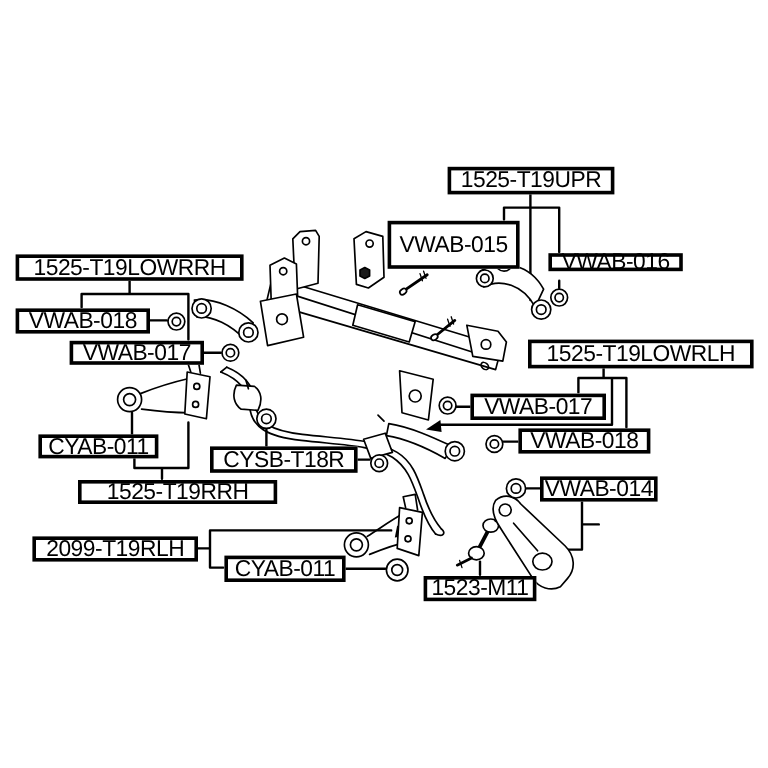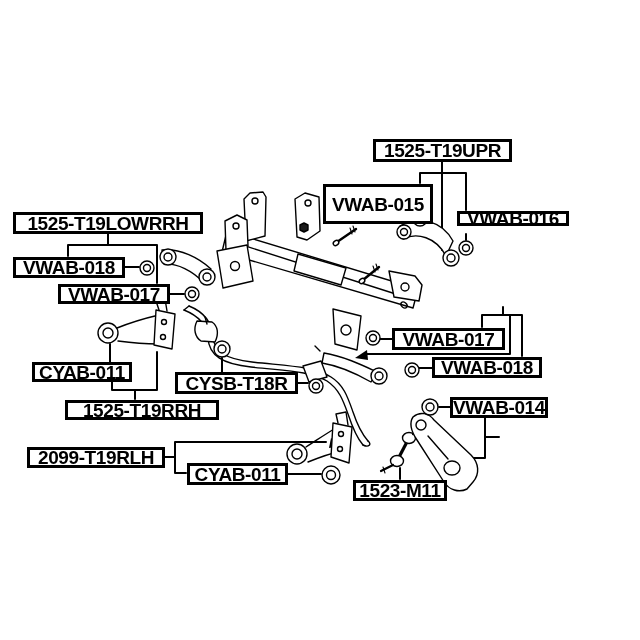--- a/index.html
+++ b/index.html
@@ -4,21 +4,21 @@
 <style>
   html,body{margin:0;padding:0;background:#fff;}
   .stage{
     position:relative;width:640px;height:640px;background:#fff;overflow:hidden;
     font-family:"Liberation Sans",sans-serif;
   }
   .art{position:absolute;left:0;top:0;width:640px;height:640px;}
   .plabel{
     position:absolute;box-sizing:border-box;
     border:3px solid #000;background:#fff;color:#000;
-    font-weight:bold;font-size:19px;line-height:1;letter-spacing:-0.4px;
+    font-weight:normal;font-size:19px;line-height:1;letter-spacing:-0.4px;
     display:flex;align-items:center;justify-content:center;
     white-space:nowrap;z-index:3;
   }
 </style>
 </head>
 <body>
 
 <div class="stage">
 
   <svg class="art" viewBox="0 0 640 640" fill="none" stroke="#000" stroke-width="1.4" stroke-linecap="round" stroke-linejoin="round">
@@ -201,30 +201,31 @@
   <div class="plabel" style="left:323px;top:184px;width:110px;height:40px">VWAB-015</div>
 
   <div class="plabel" style="left:457px;top:211px;width:112px;height:15px">VWAB-016</div>
 
   <div class="plabel" style="left:13px;top:212px;width:190px;height:22px">1525-T19LOWRRH</div>
 
   <div class="plabel" style="left:13px;top:257px;width:112px;height:21px">VWAB-018</div>
 
   <div class="plabel" style="left:58px;top:284px;width:112px;height:20px">VWAB-017</div>
 
+  <div class="plabel" style="left:440px;top:283px;width:188px;height:24px">1525-T19LOWRLH</div>
 
   <div class="plabel" style="left:392px;top:328px;width:113px;height:22px">VWAB-017</div>
 
   <div class="plabel" style="left:432px;top:357px;width:110px;height:21px">VWAB-018</div>
 
   <div class="plabel" style="left:32px;top:362px;width:100px;height:20px">CYAB-011</div>
 
   <div class="plabel" style="left:175px;top:372px;width:123px;height:22px">CYSB-T18R</div>
 
-  <div class="plabel" style="left:65px;top:400px;width:154px;height:20px">1525-T19RRH</div>
+  <div class="plabel" style="left:65px;top:400px;width:166px;height:20px">1525-T19RRH</div>
 
   <div class="plabel" style="left:450px;top:397px;width:98px;height:21px">VWAB-014</div>
 
 
   <div class="plabel" style="left:27px;top:447px;width:138px;height:21px">2099-T19RLH</div>
 
   <div class="plabel" style="left:187px;top:463px;width:101px;height:22px">CYAB-011</div>
 
   <div class="plabel" style="left:353px;top:480px;width:94px;height:21px">1523-M11</div>
 

